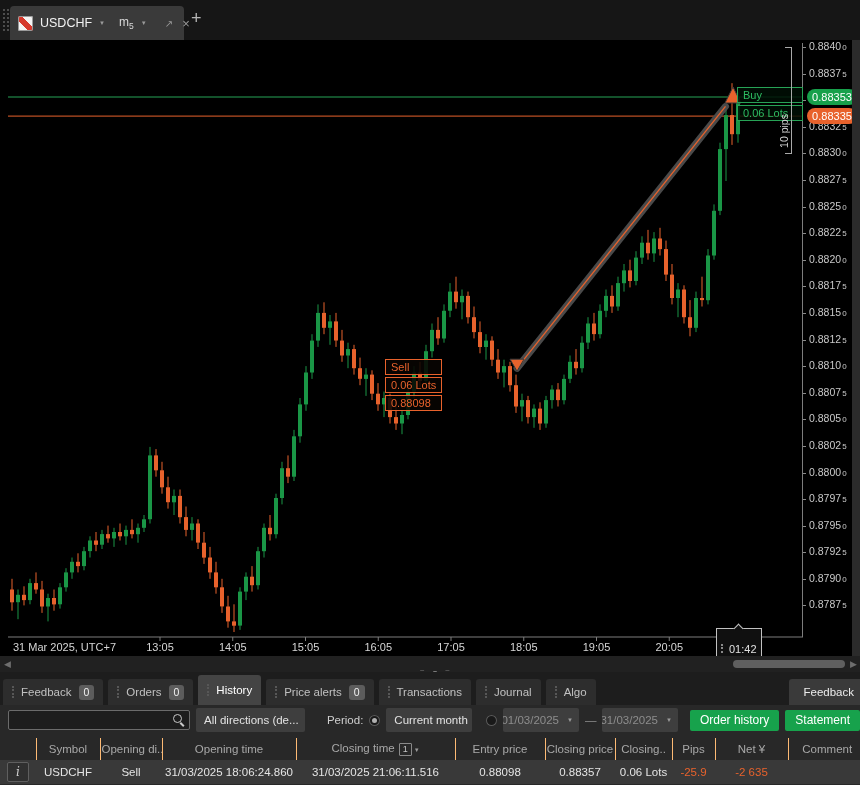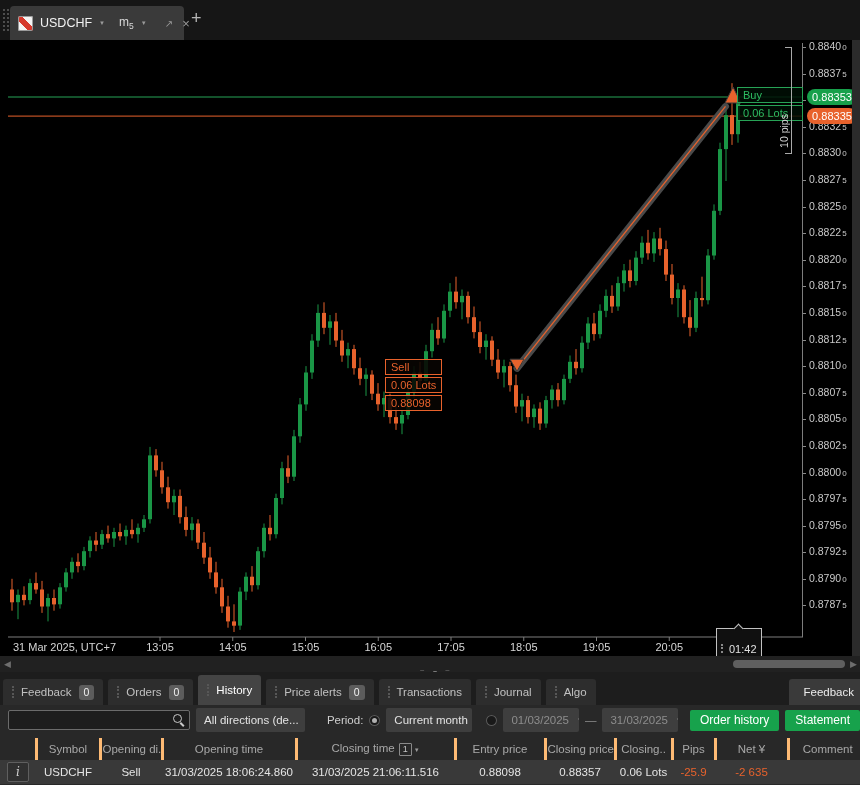--- a/index.html
+++ b/index.html
@@ -58,29 +58,29 @@
   .badge0{background:#5c5c5c;color:#f0f0f0;font-size:10.5px;padding:0 5px;border-radius:3px;height:15px;line-height:15px;}
   .feedback{position:absolute;right:-8px;bottom:0;height:26px;background:#3a3a3a;color:#ececec;padding:0 14px;border-radius:3px 3px 0 0;font-size:11.5px;display:flex;align-items:center;}
   .frow{display:flex;align-items:center;height:30px;padding:0 8px;gap:6px;background:#282828;}
   .search{width:182px;height:20px;background:#1d1d1d;border:1px solid #6b6b6b;border-radius:2px;display:flex;align-items:center;box-sizing:border-box;}
   .search input{flex:1;background:transparent;border:none;outline:none;color:#ddd;font-size:11.5px;padding:0 6px;min-width:0;}
   .mag{position:relative;width:16px;height:16px;margin-right:2px;flex:0 0 auto;}
   .mag::before{content:"";position:absolute;left:2px;top:2px;width:7px;height:7px;border:1.5px solid #c9c9c9;border-radius:50%;}
   .mag::after{content:"";position:absolute;left:10px;top:10px;width:5px;height:2px;background:#c9c9c9;transform:rotate(45deg);transform-origin:0 0;}
   .sel{height:24px;background:#3e3e3e;border-radius:2px;color:#e2e2e2;font-size:11.5px;display:flex;align-items:center;justify-content:space-between;padding:0 6px 0 8px;box-sizing:border-box;gap:8px;white-space:nowrap;overflow:hidden;}
   .sel .car{font-size:6px;color:#9a9a9a;}
-  .sel.dis{color:#8d8d8d;}
+  .sel.dis{color:#8d8d8d;justify-content:flex-end;}
   .lbl{font-size:11.5px;color:#cfcfcf;white-space:nowrap;}
   .radio{width:11px;height:11px;border-radius:50%;background:#191919;box-shadow:inset 0 0 0 1px #5a5a5a;flex:0 0 auto;}
   .radio.on::after{content:"";display:block;width:5px;height:5px;margin:3px;border-radius:50%;background:#b0b0b0;}
   .dash{color:#8f8f8f;font-size:11.5px;}
   .gbtn{height:21px;background:#17a24c;color:#fff;font-size:12px;border-radius:2px;display:flex;align-items:center;padding:0 10px;white-space:nowrap;}
   .spacer{flex:1;}
   table.hist{width:866px;border-collapse:collapse;table-layout:fixed;margin-top:3px;}
-  table.hist th{height:20px;font-size:11.5px;font-weight:normal;color:#a8a8a8;border-right:3px solid #fdba74;white-space:nowrap;overflow:hidden;}
+  table.hist th{height:20px;font-size:11.5px;font-weight:normal;color:#a8a8a8;border-right:1px solid #fdba74;white-space:nowrap;overflow:hidden;}
   table.hist th:last-child{border-right:none;}
   table.hist td{height:22px;background:#393939;color:#e4e4e4;font-size:11.5px;text-align:center;white-space:nowrap;overflow:hidden;}
   .sortbox{display:inline-block;min-width:9px;padding:0 1px;height:11px;line-height:11px;border:1px solid #8a8a8a;color:#c5c5c5;font-size:9px;margin-left:4px;border-radius:1px;}
   .sortcar{font-size:6px;color:#9a9a9a;margin-left:2px;}
   .neg{color:#e8622c !important;}
   .info-btn{width:20px;height:18px;margin:0 auto;border:1px solid #5f5f5f;background:#303030;border-radius:2px;color:#cfcfcf;font-family:"DejaVu Serif",serif;font-style:italic;font-size:12px;line-height:18px;text-align:center;}
   td.info-cell{background:#282828;}
 </style>
 </head>
 <body>

